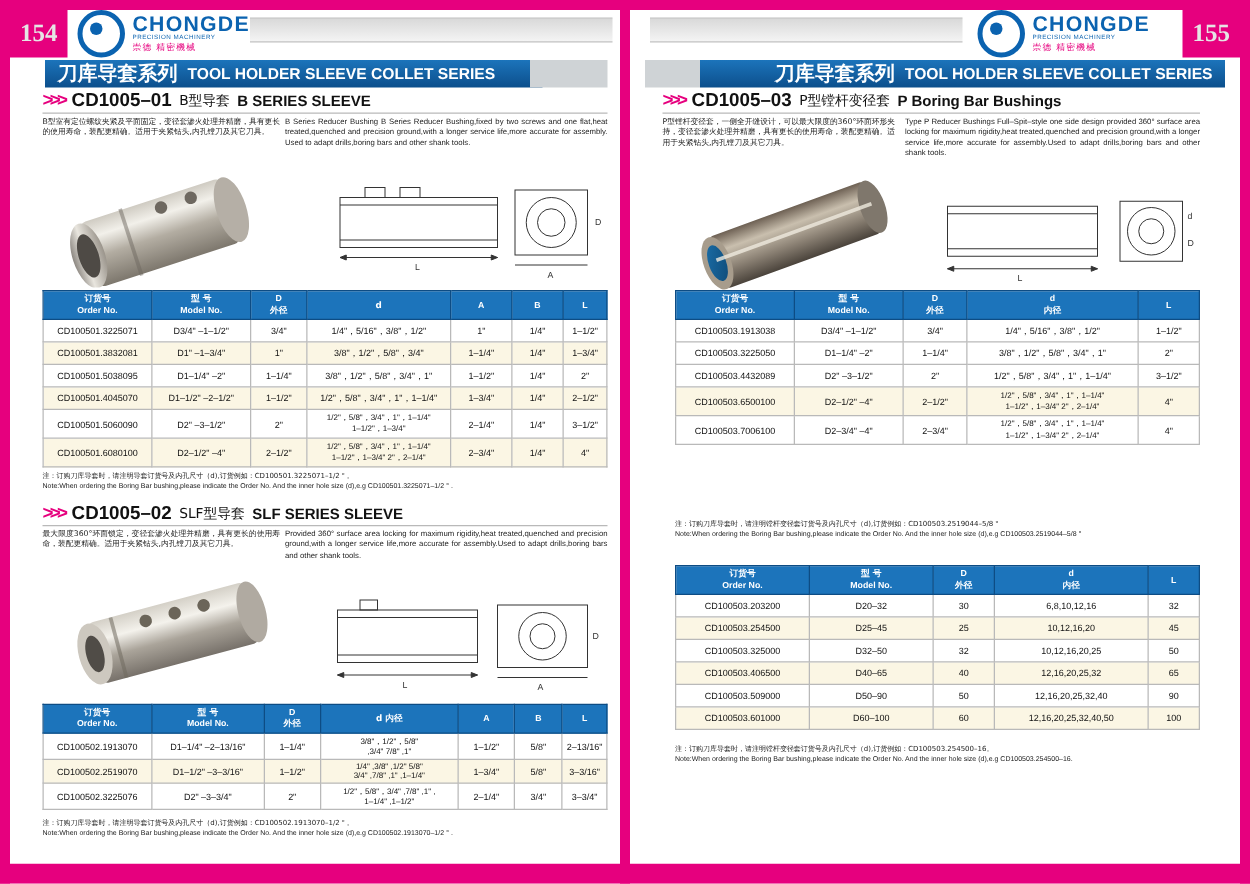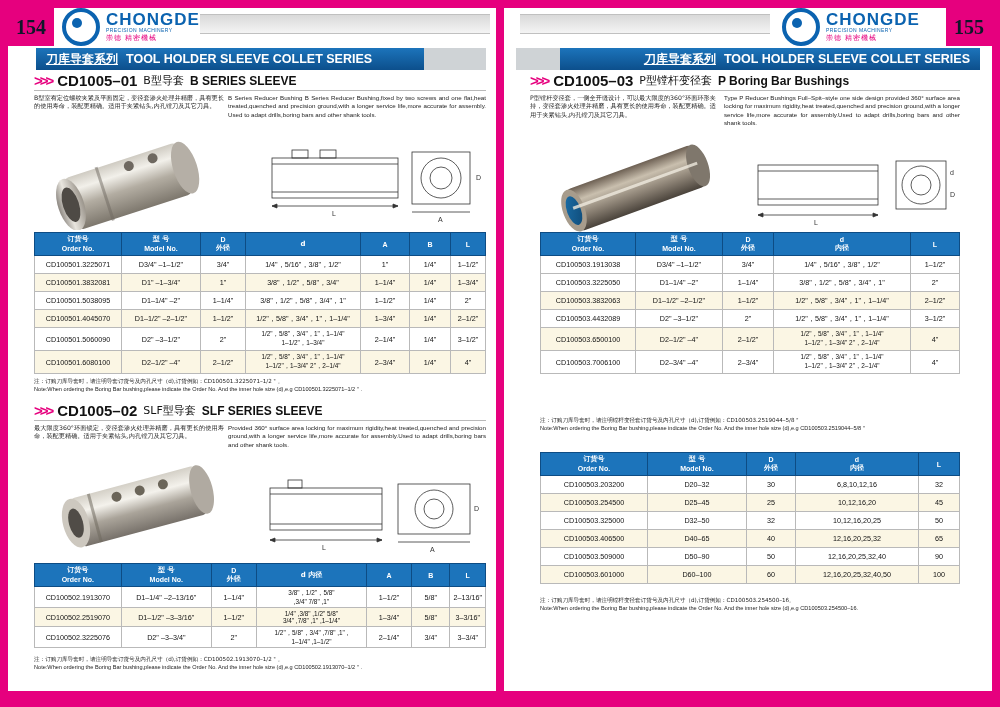--- a/index.html
+++ b/index.html
@@ -6,38 +6,38 @@
   body{width:1000px;height:707px;background:#ffffff;font-family:"Liberation Sans",sans-serif;overflow:hidden;}
   .page{position:relative;width:1000px;height:707px;background:#fff;}
 
   
   .mg-top{position:absolute;left:0;top:0;width:1000px;height:8px;background:#e6007e;}
   .mg-bottom{position:absolute;left:0;bottom:0;width:1000px;height:16px;background:#e6007e;}
   .mg-left{position:absolute;left:0;top:0;width:8px;height:707px;background:#e6007e;}
   .mg-right{position:absolute;right:0;top:0;width:8px;height:707px;background:#e6007e;}
   .mg-center{position:absolute;left:496px;top:0;width:8px;height:707px;background:#e6007e;}
 
-  .pagenum{position:absolute;top:8px;width:46px;height:38px;background:#e6007e;color:#0f172a;
+  .pagenum{position:absolute;top:8px;width:46px;height:38px;background:#e6007e;color:#e5e5e5;
     font-size:20px;font-weight:bold;display:flex;align-items:center;justify-content:center;font-family:"Liberation Serif",serif;}
   .pagenum.left{left:8px;}
   .pagenum.right{right:8px;}
 
   
   .logo{position:absolute;top:8px;display:flex;align-items:center;gap:6px;}
   .logo .ring{width:30px;height:30px;border-radius:50%;border:4px solid #0b63b0;position:relative;}
   .logo .ring:after{content:"";position:absolute;left:6px;top:6px;width:10px;height:10px;border-radius:50%;background:#0b63b0;}
   .logo .txt .brand{font-size:17px;font-weight:bold;color:#0b63b0;letter-spacing:1px;line-height:15px;}
   .logo .txt .sub{font-size:5px;color:#0b63b0;letter-spacing:.4px;}
   .logo .txt .cn{font-size:7px;color:#e6007e;letter-spacing:1px;}
   .logo-deco{position:absolute;top:14px;height:18px;background:linear-gradient(180deg,#d9d9d9,#f4f4f4);border-top:1px solid #c0c0c0;border-bottom:1px solid #c0c0c0;}
 
   
   .titlebar{position:absolute;height:22px;background:linear-gradient(180deg,#1c74bb,#0c4f8c);
     color:#fff;display:flex;align-items:center;padding-left:10px;font-size:12.5px;font-weight:bold;}
-  .titlebar .cn{font-family:"DejaVu Sans",sans-serif;margin-right:8px;font-size:12px;text-decoration:underline;}
+  .titlebar .cn{font-family:"DejaVu Sans",sans-serif;margin-right:8px;font-size:16px;}
   .titlebar-tail{position:absolute;height:22px;background:#cfd3d6;}
 
   
   .sec{position:absolute;display:flex;align-items:center;gap:6px;}
   .sec .chev{color:#e6007e;font-size:15px;font-weight:bold;letter-spacing:-3px;}
   .sec .code{font-size:15px;font-weight:bold;color:#111;font-family:"Liberation Sans",sans-serif;}
   .sec .cn{font-size:11px;color:#111;font-family:"DejaVu Sans",sans-serif;}
   .sec .en{font-size:12px;font-weight:bold;color:#111;}
   .sec-rule{position:absolute;height:1px;background:#b9b9b9;}
 
@@ -413,27 +413,20 @@
           <td>1/4"，5/16"，3/8"，1/2"</td>
           <td>1–1/2"</td>
         </tr>
       <tr class="even">
           <td>CD100503.3225050</td>
           <td>D1–1/4" –2"</td>
           <td>1–1/4"</td>
           <td>3/8"，1/2"，5/8"，3/4"，1"</td>
           <td>2"</td>
         </tr>
-      <tr class="odd">
-          <td>CD100503.3832063</td>
-          <td>D1–1/2" –2–1/2"</td>
-          <td>1–1/2"</td>
-          <td>1/2"，5/8"，3/4"，1"，1–1/4"</td>
-          <td>2–1/2"</td>
-        </tr>
       <tr class="even">
           <td>CD100503.4432089</td>
           <td>D2" –3–1/2"</td>
           <td>2"</td>
           <td>1/2"，5/8"，3/4"，1"，1–1/4"</td>
           <td>3–1/2"</td>
         </tr>
       <tr class="odd">
           <td>CD100503.6500100</td>
           <td>D2–1/2" –4"</td>

